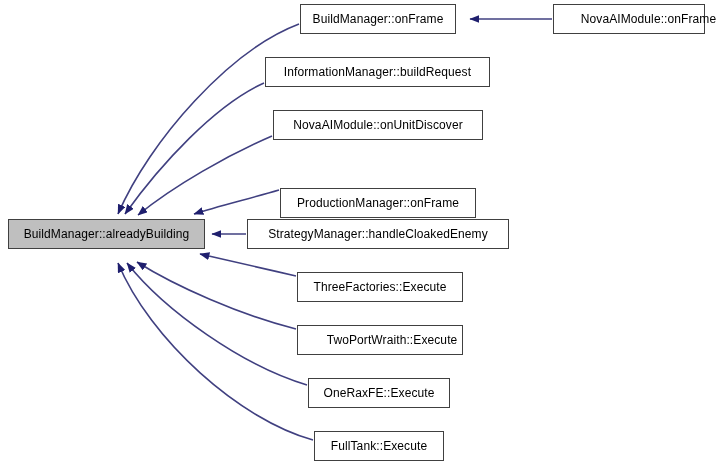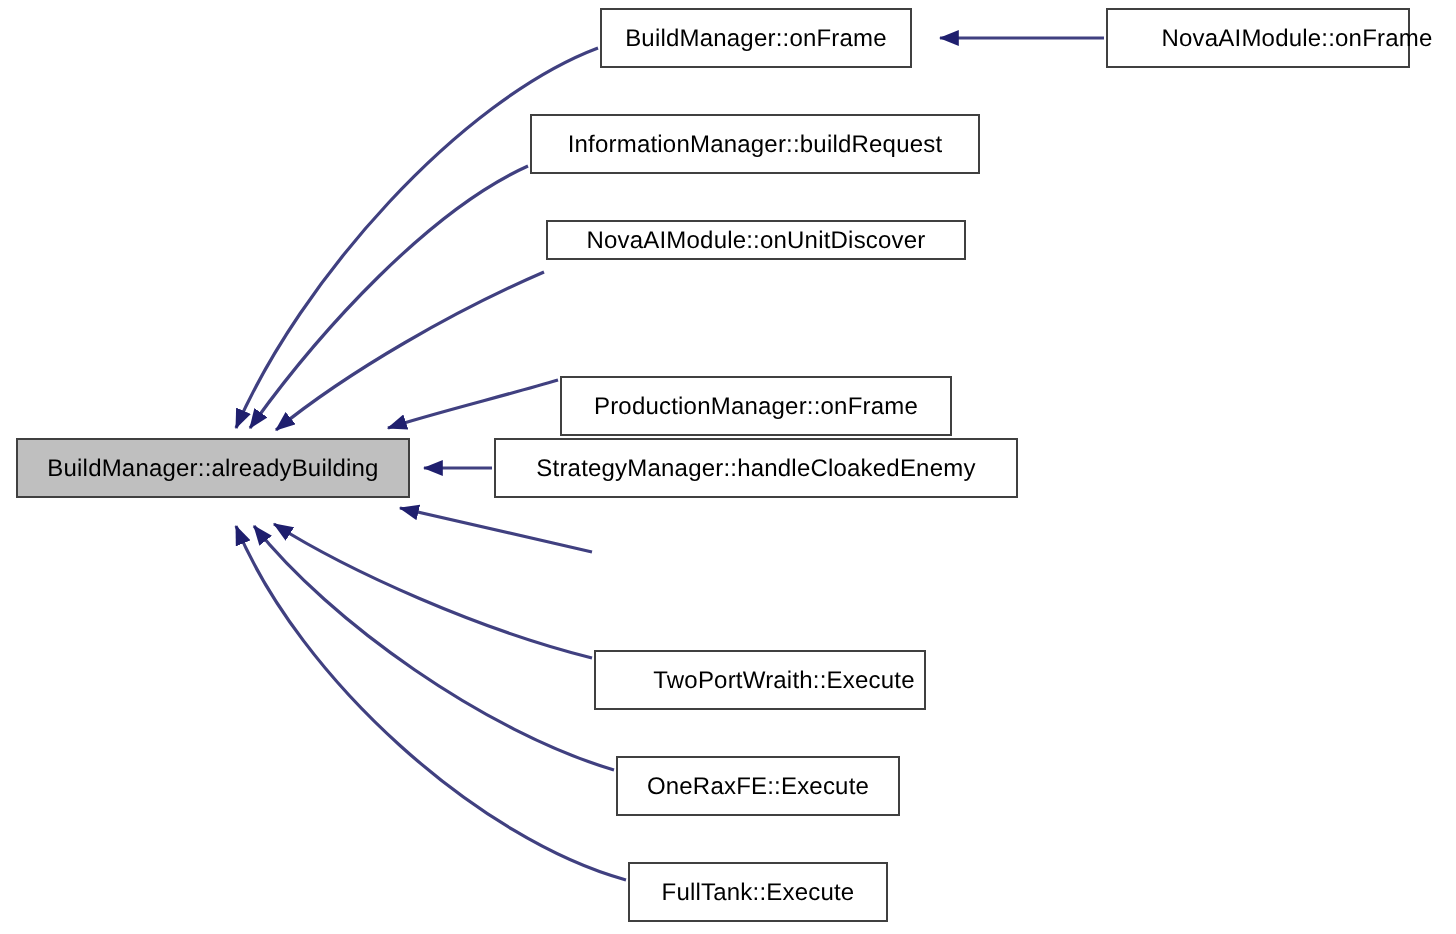--- a/index.html
+++ b/index.html
@@ -88,32 +88,35 @@
   </div>
 
   <div class="node" style="left:300px; top:4px; width:156px; height:30px;">
     <span>BuildManager::onFrame</span>
   </div>
 
   <div class="node" style="left:265px; top:57px; width:225px; height:30px;">
     <span>InformationManager::buildRequest</span>
   </div>
 
-  <div class="node" style="left:273px; top:110px; width:210px; height:20px;">
+  <div class="node" style="left:273px; top:110px; width:210px; height:30px;">
     <span>NovaAIModule::onUnitDiscover</span>
   </div>
 
   <div class="node" style="left:280px; top:163px; width:196px; height:30px;margin-top:25px;">
     <span>ProductionManager::onFrame</span>
   </div>
 
   <div class="node" style="left:247px; top:219px; width:262px; height:30px;">
     <span>StrategyManager::handleCloakedEnemy</span>
   </div>
 
+  <div class="node" style="left:297px; top:272px; width:166px; height:30px;">
+    <span>ThreeFactories::Execute</span>
+  </div>
 
   <div class="node" style="left:297px; top:325px; width:166px; height:30px;padding-left:24px;">
     <span>TwoPortWraith::Execute</span>
   </div>
 
   <div class="node" style="left:308px; top:378px; width:142px; height:30px;">
     <span>OneRaxFE::Execute</span>
   </div>
 
   <div class="node" style="left:314px; top:431px; width:130px; height:30px;text-align:center;">

